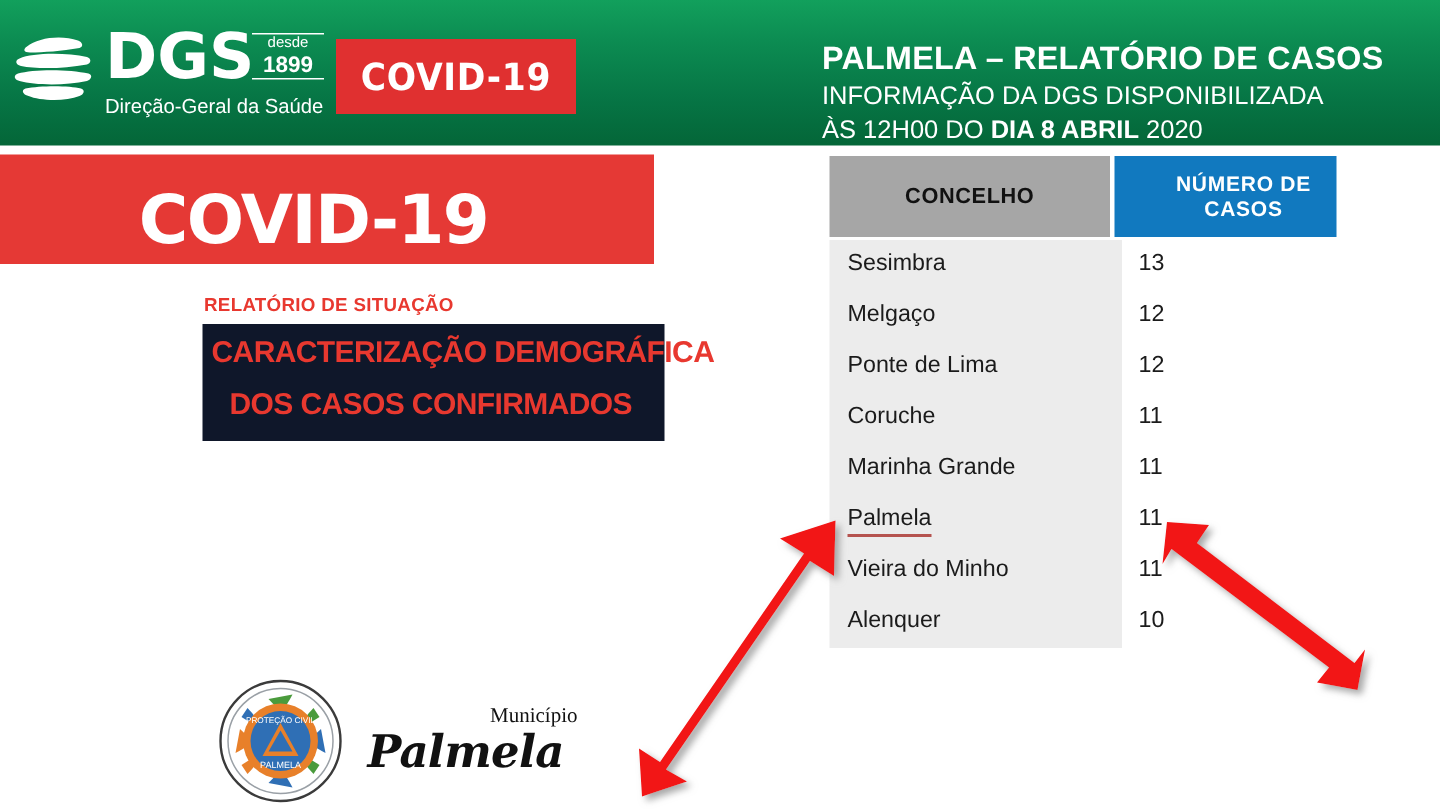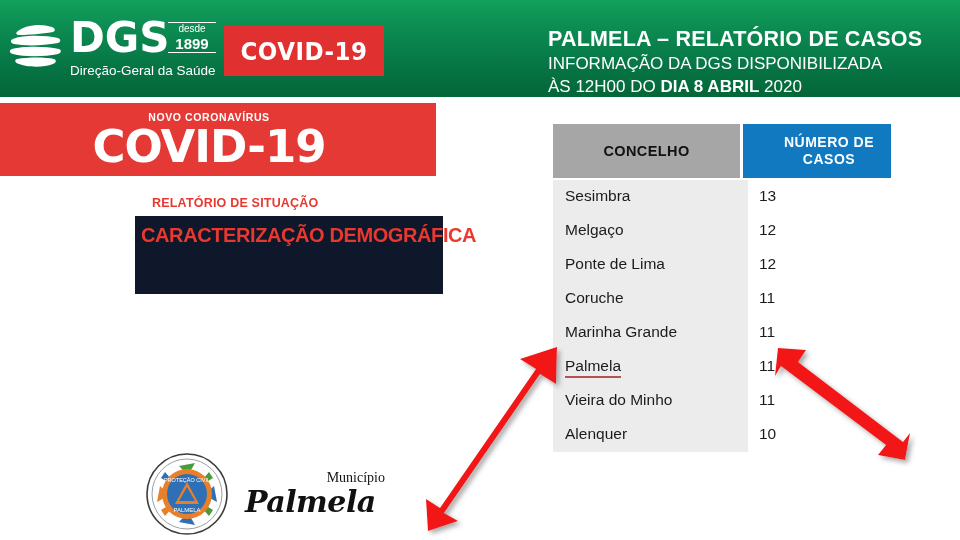--- a/index.html
+++ b/index.html
@@ -145,21 +145,21 @@
     font-size: 45px;
     font-weight: bold;
     letter-spacing: -1px;
     padding-right: 18px;
     line-height: 50px;
   }
 
   
   #report-kicker {
     position: absolute;
-    left: 152px; top: 196px;
+    left: 136px; top: 196px;
     color: #e8382f;
     font-size: 12.5px;
     font-weight: bold;
     letter-spacing: 0.2px;
   }
   #demo-box {
     position: absolute;
     left: 135px; top: 216px;
     width: 308px; height: 78px;
     background: #0f172a;
@@ -214,21 +214,21 @@
     font-weight: bold;
     font-style: italic;
     font-size: 30px;
     color: #111111;
     letter-spacing: -0.5px;
   }
 
   
   #cases-table {
     position: absolute;
-    left: 553px; top: 124px;
+    left: 553px; top: 104px;
     width: 338px;
   }
   #table-head {
     position: relative;
     height: 54px;
   }
   #th-concelho {
     position: absolute;
     left: 0; top: 0;
     width: 187px; height: 54px;
@@ -333,27 +333,27 @@
   </div>
 
   <div id="header-right">
     <div id="hdr-title">PALMELA – RELATÓRIO DE CASOS</div>
     <div id="hdr-line2">INFORMAÇÃO DA DGS DISPONIBILIZADA</div>
     <div id="hdr-line3"><span>ÀS 12H00 DO </span><b>DIA 8 ABRIL</b><span> 2020</span></div>
   </div>
 </div>
 
 <div id="covid-banner">
-  <div id="covid-banner-kicker">NOVO CORONAVÍRUS</div>
   <div id="covid-banner-title">COVID-19</div>
 </div>
 
 <div id="report-kicker">RELATÓRIO DE SITUAÇÃO</div>
 <div id="demo-box">
   <div id="demo-line1">CARACTERIZAÇÃO DEMOGRÁFICA</div>
+  <div id="demo-line2">DOS CASOS CONFIRMADOS</div>
 </div>
 
 <div id="palmela-logo">
   <svg id="palmela-emblem" viewBox="0 0 84 84">
     <circle cx="42" cy="42" r="40" fill="#ffffff" stroke="#3b3b3b" stroke-width="1.6"></circle>
     <circle cx="42" cy="42" r="35" fill="#ffffff" stroke="#9aa0a6" stroke-width="1"></circle>
 
     <g>
       <path d="M20 20 Q26 26 30 34 Q22 30 16 26 Z" fill="#2f6fb5"></path>
       <path d="M64 20 Q58 26 54 34 Q62 30 68 26 Z" fill="#4a9b3c"></path>

